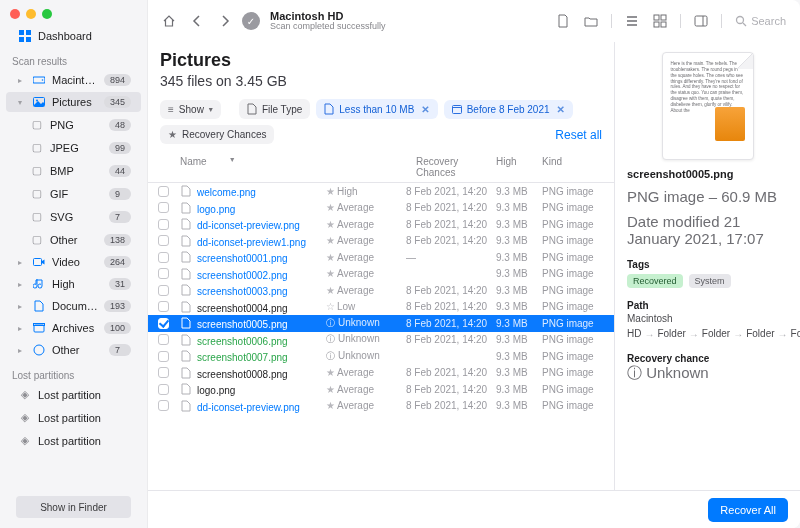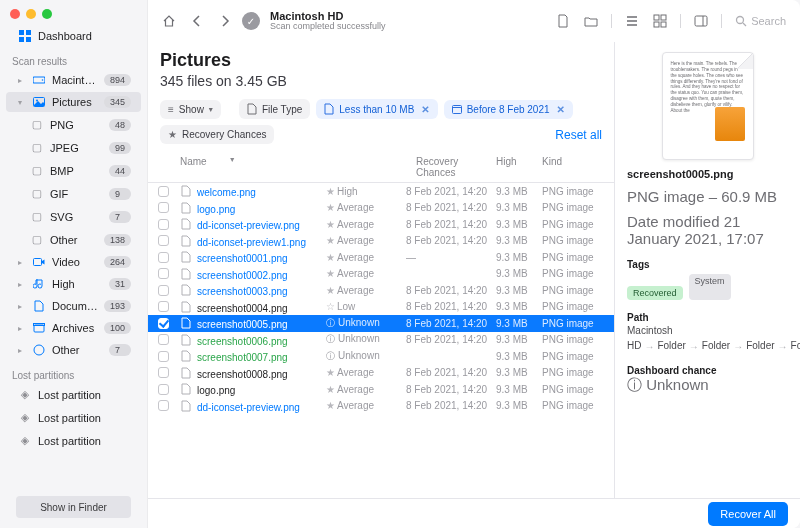--- a/index.html
+++ b/index.html
@@ -95,26 +95,26 @@
   .inspector{width:186px;flex:0 0 186px;border-left:1px solid var(--divider);padding:10px 12px 0;display:flex;flex-direction:column;gap:8px;overflow:hidden;}
   .preview{align-self:center;width:92px;height:108px;background:#fff;border:1px solid #e2e2e6;border-radius:4px;box-shadow:0 1px 3px rgba(0,0,0,0.08);position:relative;padding:8px 8px 8px 8px;font-size:4.5px;line-height:1.3;color:#6b6b6f;}
   .preview .corner{position:absolute;top:0;right:0;width:16px;height:16px;background:linear-gradient(135deg,transparent 49%,#e2e2e6 50%,#f3f3f5 51%);}
   .preview .pimg{position:absolute;right:8px;bottom:18px;width:30px;height:34px;background:linear-gradient(#f7a33a,#e7860c);border-radius:2px;}
   .ins-title{font-weight:600;font-size:11px;}
   .ins-line{font-size:10px;color:#4a4a4e;}
   .ins-muted{font-size:15px;color:#6e6e73;}
   .ins-sec{font-weight:600;font-size:10px;margin-top:4px;}
   .tags{display:flex;gap:6px;}
   .tag{border-radius:4px;padding:2px 6px;font-size:9px;color:#225c31;}
-  .tag.rec{background:var(--tag-green);margin-top:12px;}
+  .tag.rec{background:var(--tag-green);}
   .tag.sys{background:var(--tag-grey);color:#5a5a5f;}
   .patharrow{color:#b0b0b5;margin:0 3px;}
 
   
-  .footer{height:30px;border-top:1px solid var(--divider);background:#fff;display:flex;align-items:center;justify-content:flex-end;padding:0 12px;}
+  .footer{height:38px;border-top:1px solid var(--divider);background:#fff;display:flex;align-items:center;justify-content:flex-end;padding:0 12px;}
   .recover{background:var(--blue);color:#fff;border:none;border-radius:5px;padding:6px 12px;font-size:11px;font-weight:500;}
 
   svg{display:block;}
 </style>
 </head>
 <body>
 
 <div class="window">
   <div class="body">
 
@@ -644,21 +644,21 @@
             <div class="tags" style="margin-top:4px">
               <span class="tag rec">Recovered</span>
               <span class="tag sys">System</span>
             </div>
           </div>
           <div>
             <div class="ins-sec">Path</div>
             <div class="ins-line" id="pathline" style="line-height:1.5"><span>Macintosh HD</span><span class="patharrow">→</span><span>Folder</span><span class="patharrow">→</span><span>Folder</span><span class="patharrow">→</span><span>Folder</span><span class="patharrow">→</span><span>Folder</span></div>
           </div>
           <div>
-            <div class="ins-sec">Dashboard chance</div>
+            <div class="ins-sec">Recovery chance</div>
             <div class="ins-muted"><span>ⓘ</span> <span>Unknown</span></div>
           </div>
         </div>
       </div>
 
       <div class="footer">
         <button class="recover">Recover All</button>
       </div>
     </div>
   </div>

